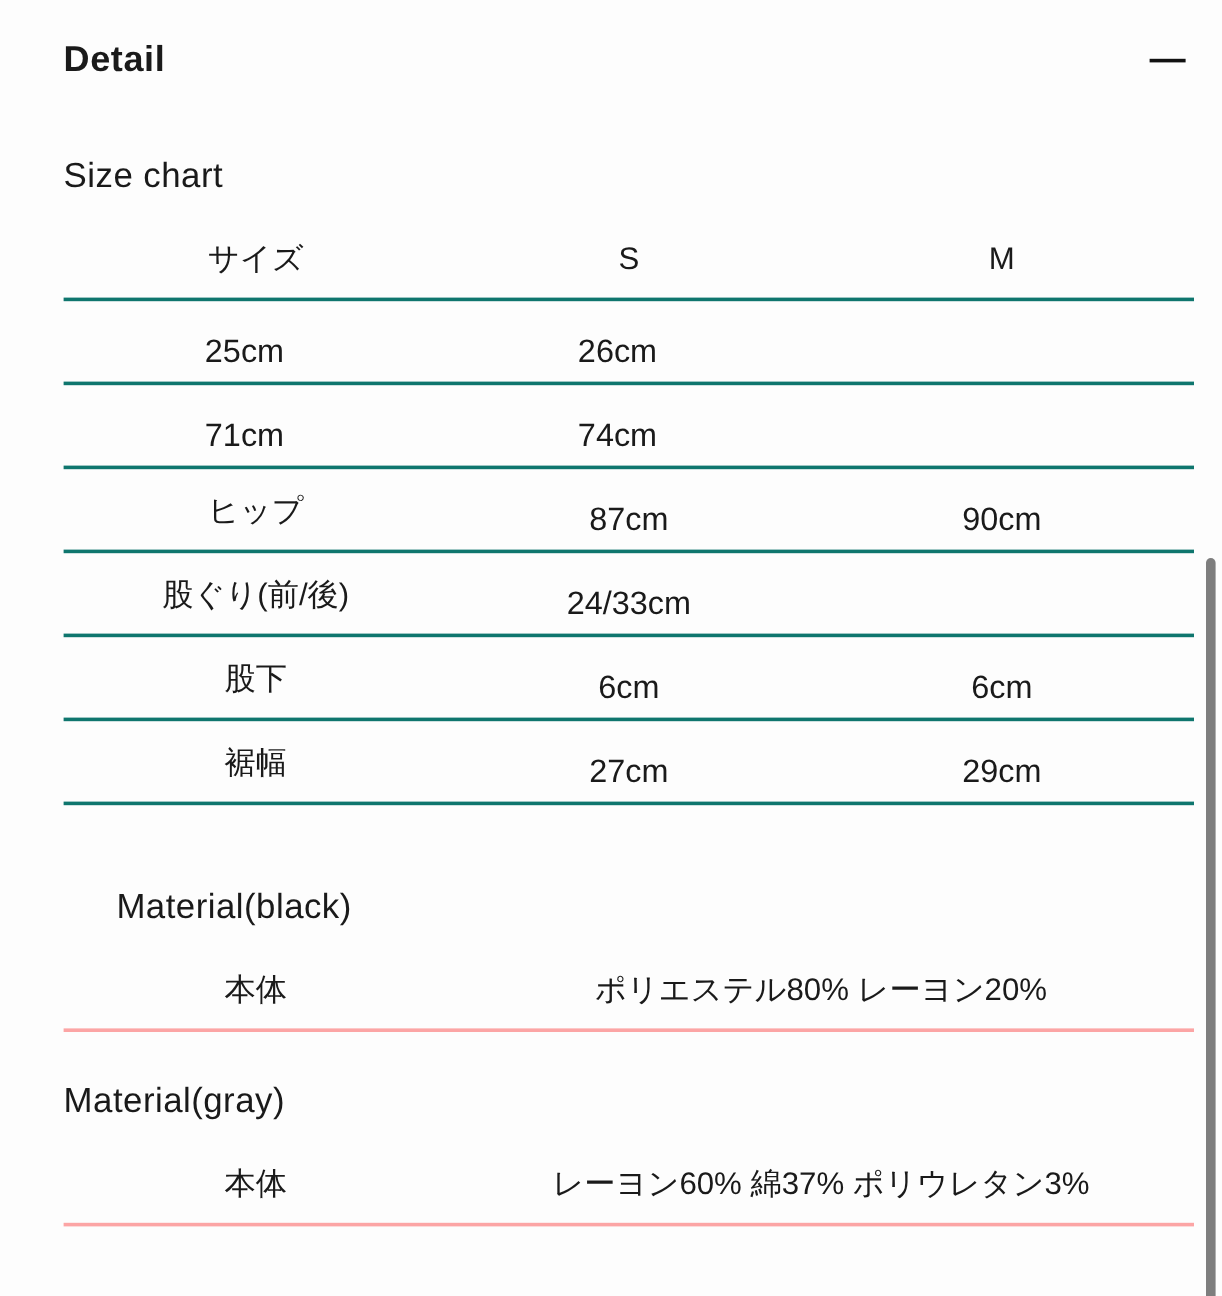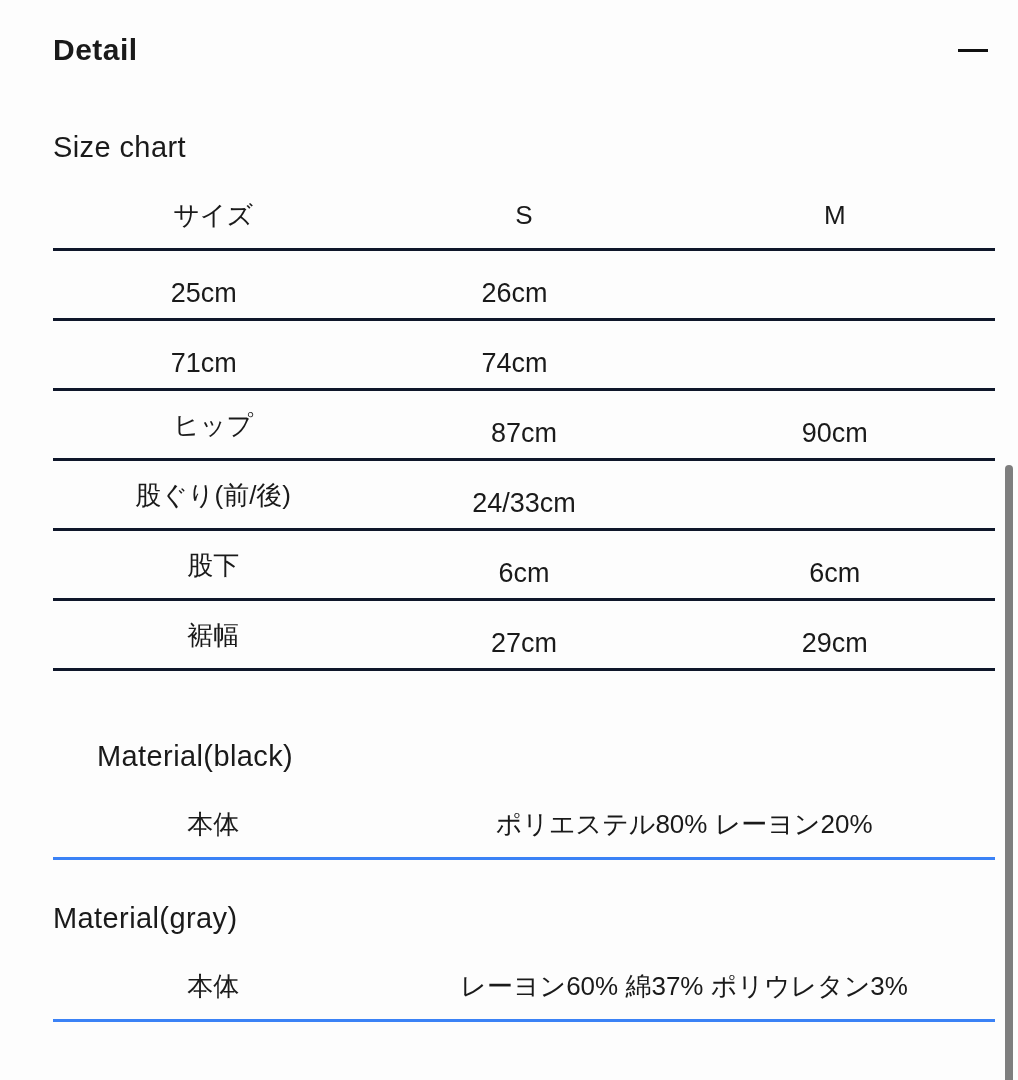--- a/index.html
+++ b/index.html
@@ -51,39 +51,40 @@
   .size-chart-heading { margin-top: 68px; }
   
   .size-table {
     margin-top: 19px;
     width: 100%;
   }
   .t-row {
     display: flex;
     align-items: center;
     height: 70px;
-    border-bottom: 3px solid #0f172a;
+    border-bottom: 3px solid #0f766e;
     font-size: 26px;
     line-height: 30px;
   }
   .t-row .c1 { width: 34%; text-align: center; }
   .t-row .c2 { width: 32%; text-align: center; }
   .t-row .c3 { width: 34%; text-align: center; }
   .t-row .val { font-size: 27px; margin-top: 16px; }
   
   .material-heading-black { margin-top: 71px; margin-left: 44px; }
   .material-heading-gray  { margin-top: 44px; }
   .m-row {
     margin-top: 19px;
     display: flex;
     align-items: center;
     height: 70px;
-    border-bottom: 3px solid #3b82f6;
+    border-bottom: 3px solid #fca5a5;
     font-size: 26px;
     line-height: 32px;
+    justify-content: space-between;
   }
   .m-row .m-label { width: 34%; text-align: center; }
   .m-row .m-value { width: 66%; text-align: center; }
   
   .scrollbar-thumb {
     position: absolute;
     right: 5px;
     top: 430px;
     width: 8px;
     height: 700px;

